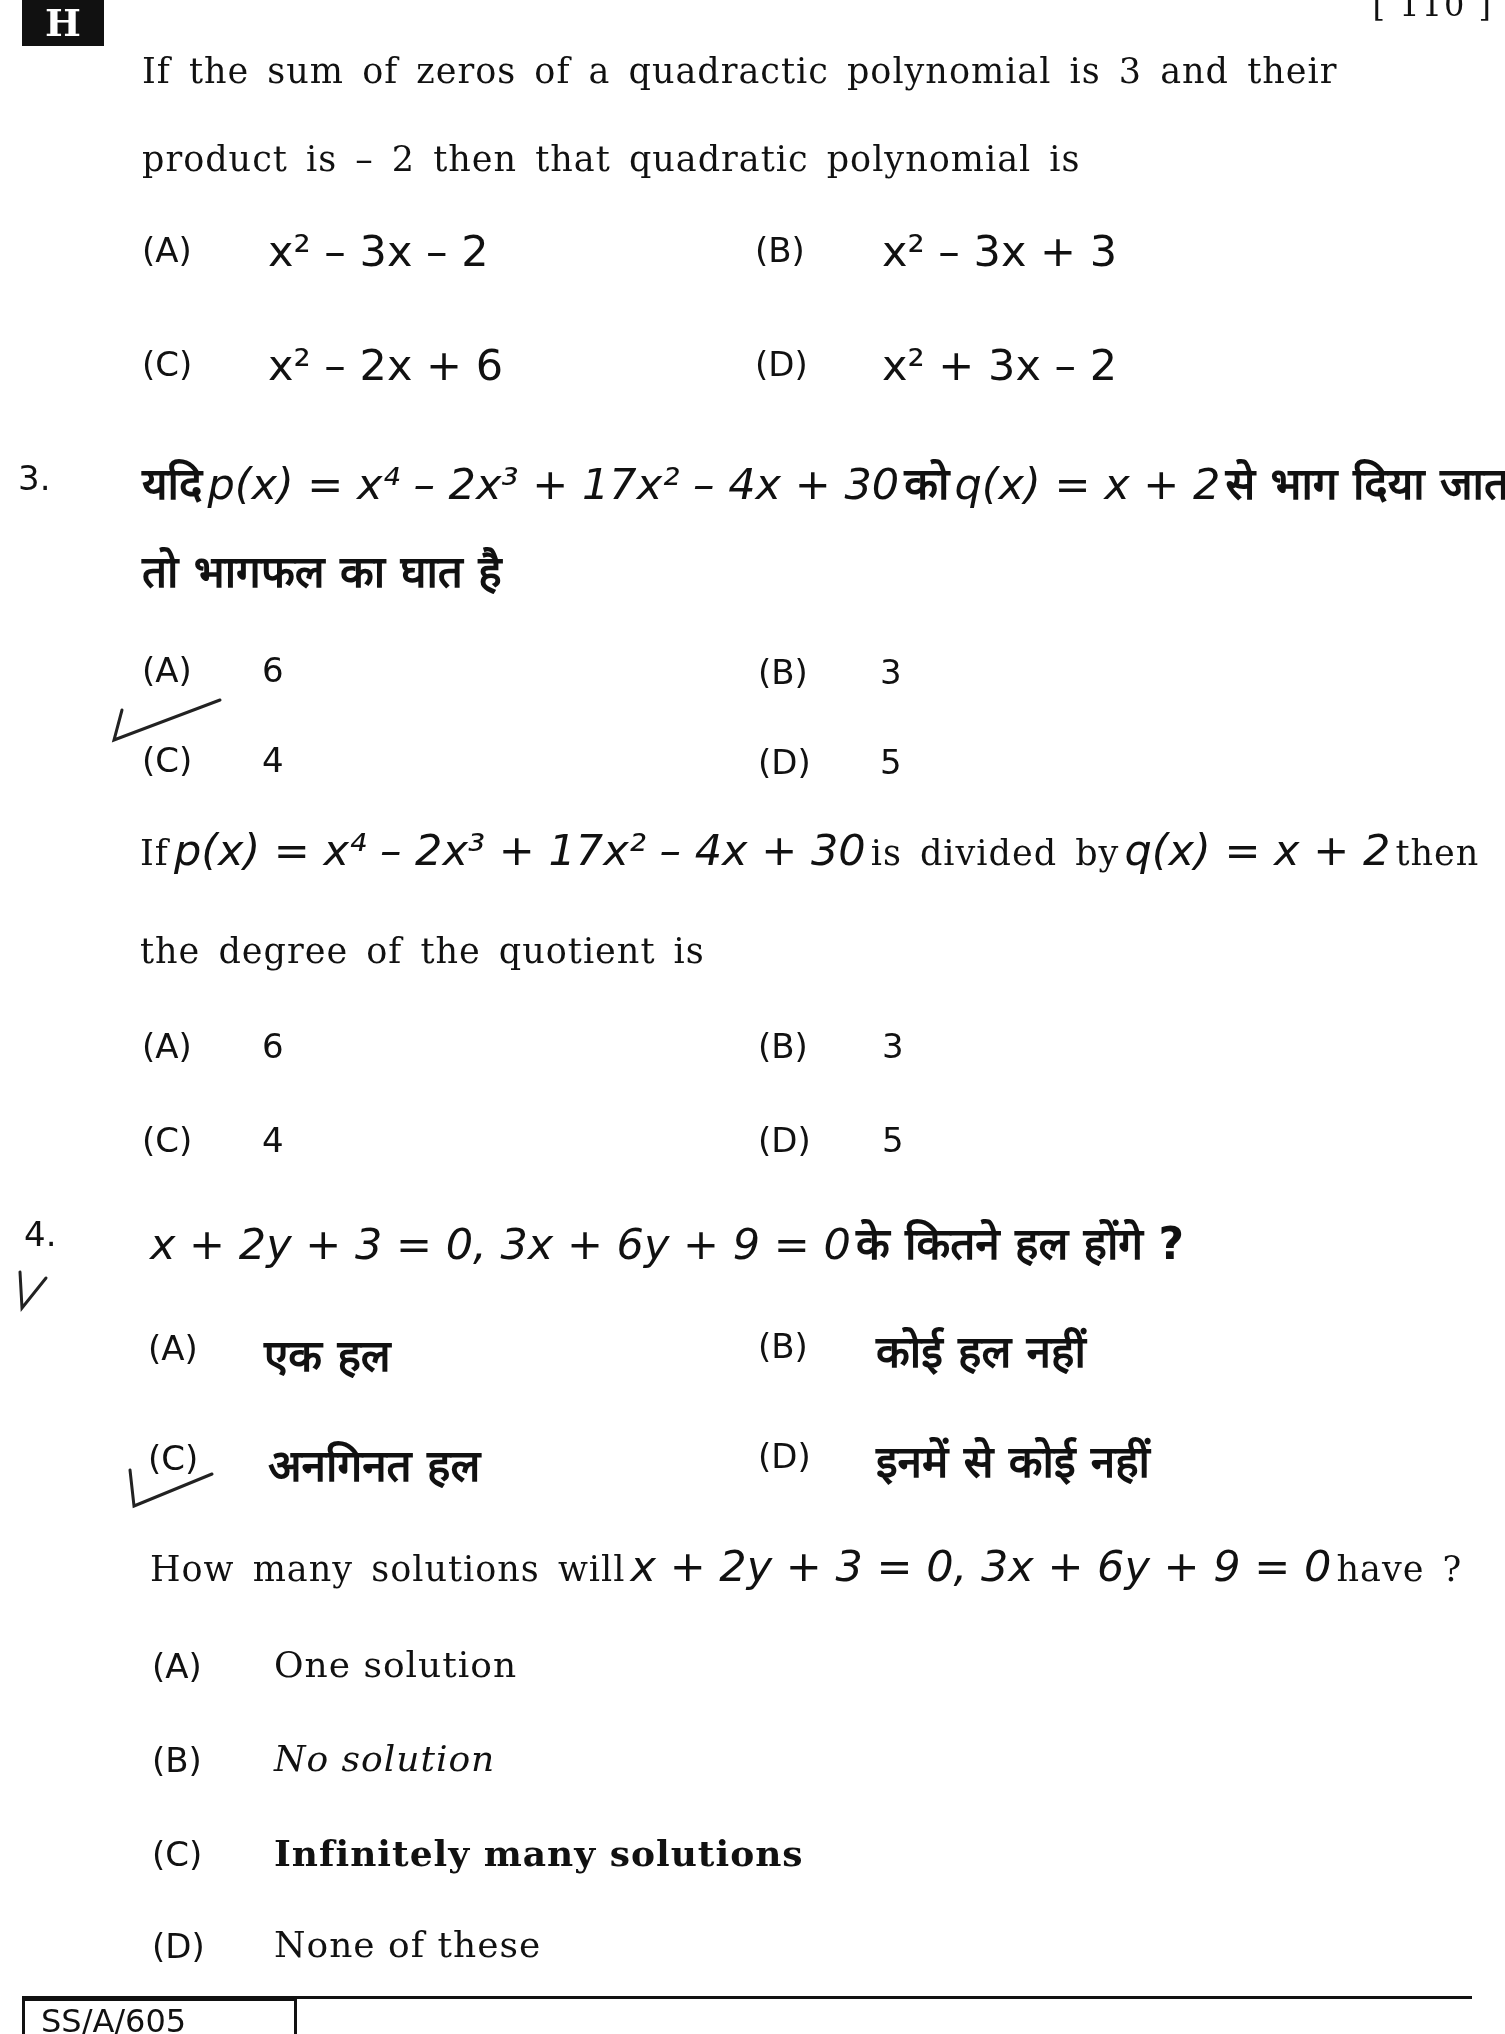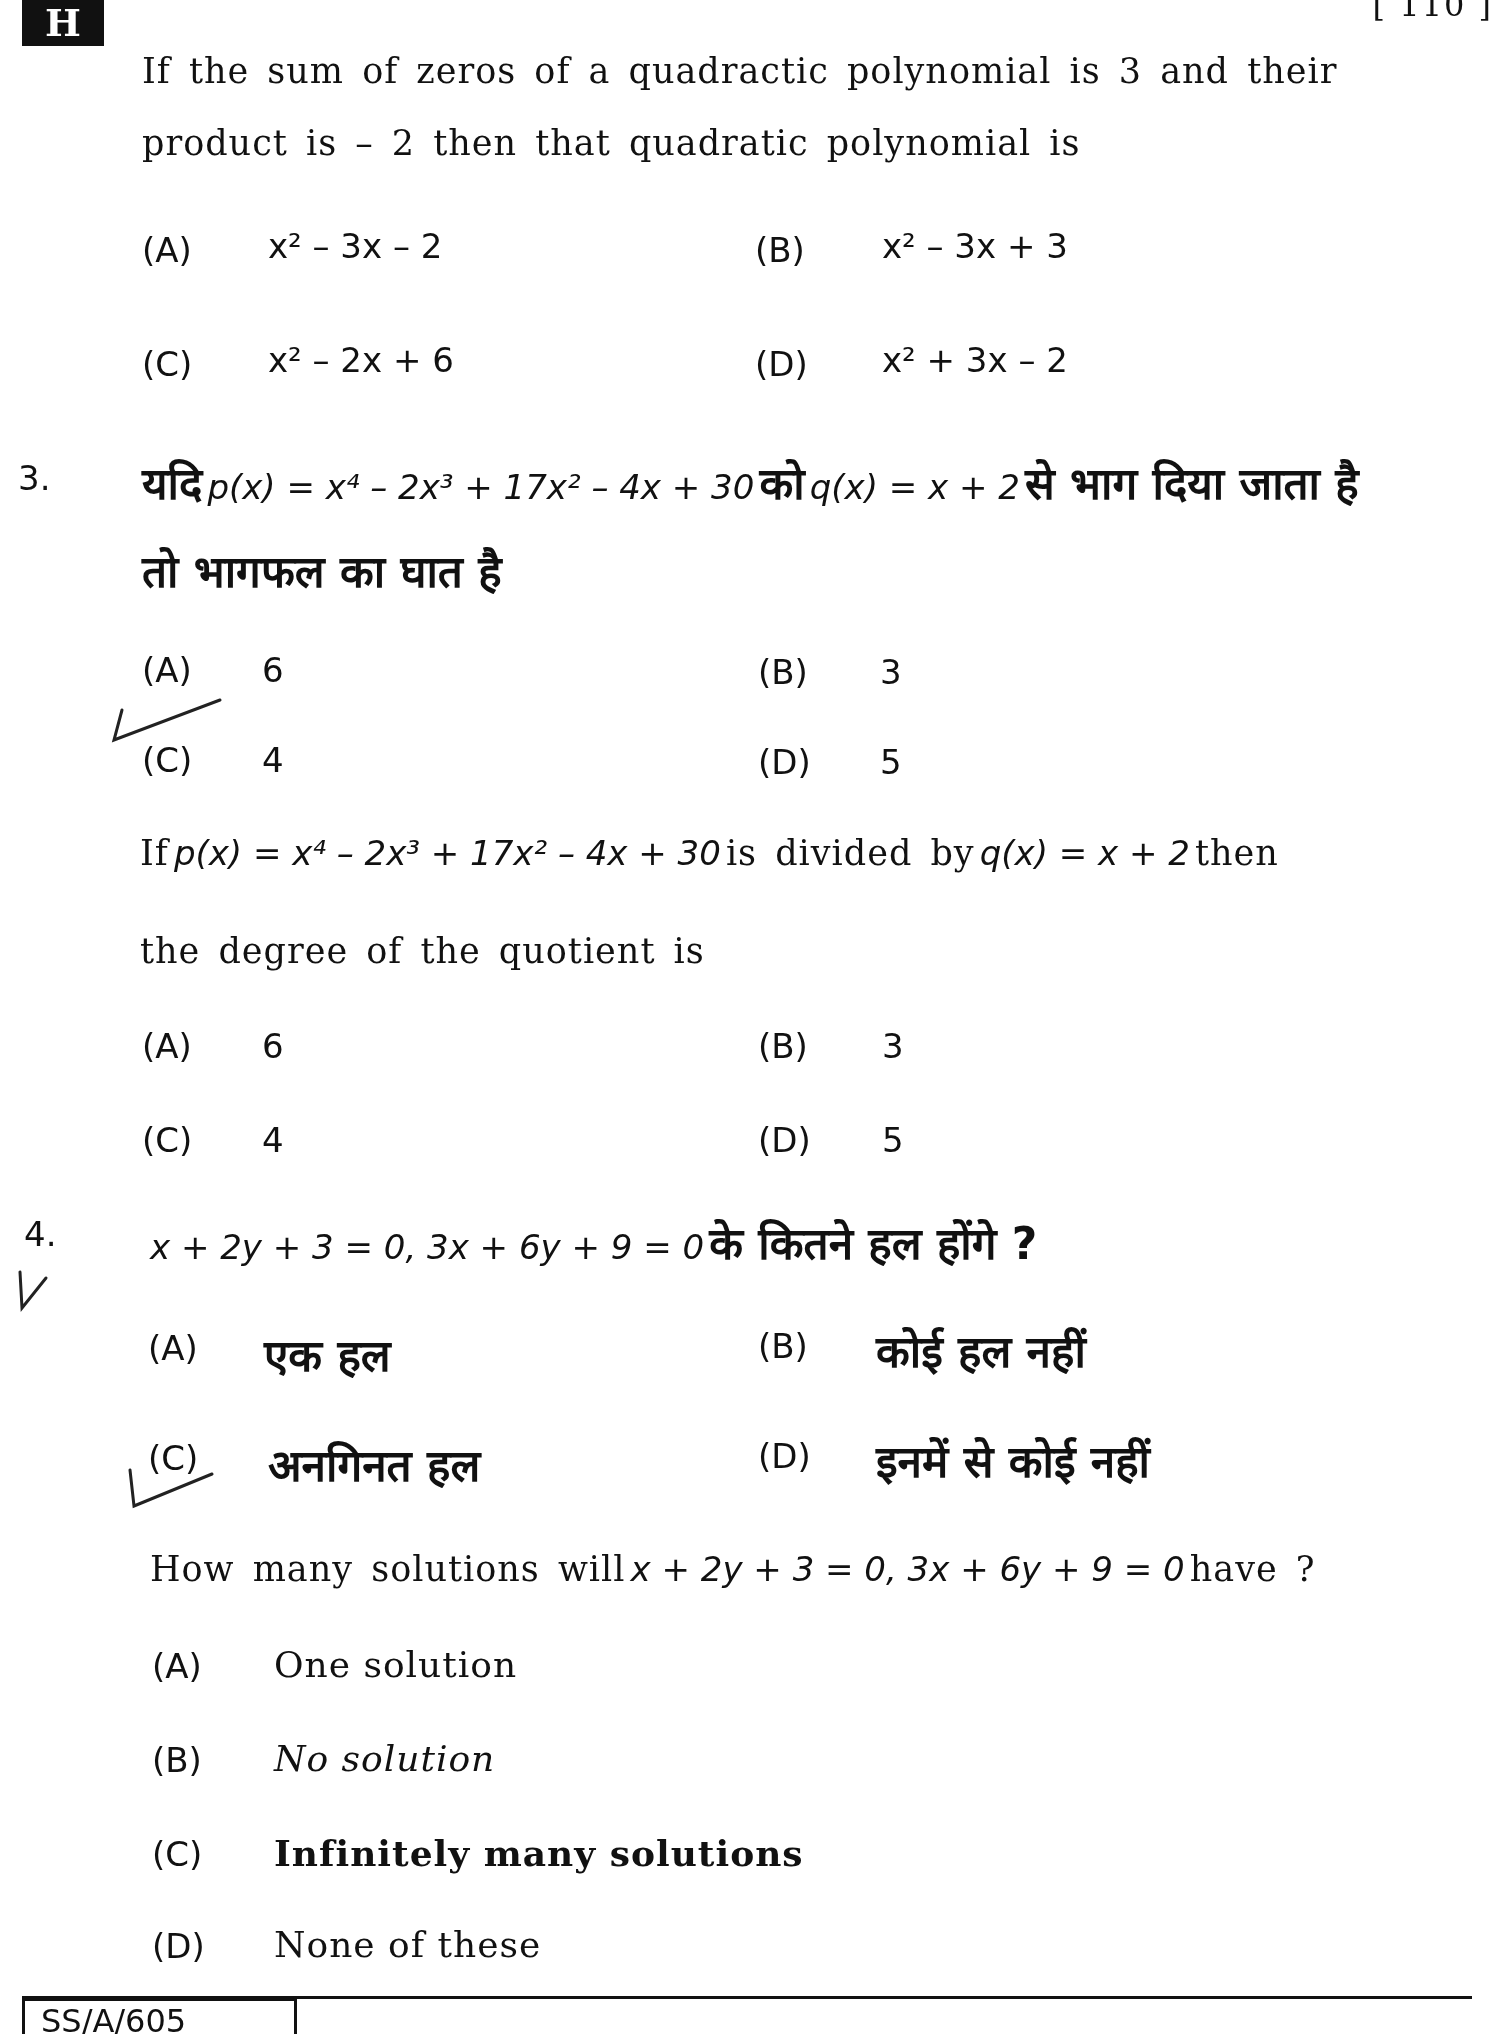--- a/index.html
+++ b/index.html
@@ -12,42 +12,42 @@
   .badge {
     left: 22px; top: 0; width: 82px; height: 46px; background: #111; color: #fff;
     font-family: "DejaVu Serif", serif; font-weight: bold; font-size: 38px;
     display: flex; align-items: flex-end; justify-content: center; line-height: 1;
     padding-bottom: 4px; box-sizing: border-box;
   }
   .pagenum { right: 12px; top: -14px; font-size: 32px; letter-spacing: 2px; }
   .qtext {
     font-size: 35px; letter-spacing: 1px; line-height: 70px; word-spacing: 6px;
   }
-  .math { font-family: "DejaVu Sans", sans-serif; font-size: 34px; }
+  .math { font-family: "DejaVu Sans", sans-serif; font-size: 43px; }
   .opt-lbl { font-family: "DejaVu Sans", sans-serif; font-size: 34px; }
   .opt-val { font-family: "DejaVu Sans", sans-serif; font-size: 34px; }
   .en-val { font-family: "DejaVu Serif", serif; font-size: 36px; letter-spacing: 1px; }
   .hi { font-family: "DejaVu Sans", sans-serif; font-size: 44px; font-weight: bold; }
   .qnum { font-family: "DejaVu Sans", sans-serif; font-size: 34px; }
   .tick { stroke: #222; stroke-width: 3; fill: none; stroke-linecap: round; }
   .footer-box {
     left: 22px; top: 1998px; width: 275px; height: 60px; border: 3px solid #111;
     border-bottom: none; font-family: "DejaVu Sans", sans-serif; font-size: 32px;
     padding-left: 16px; box-sizing: border-box; line-height: 40px;
   }
   .footer-line { left: 22px; top: 1996px; width: 1450px; height: 0; border-top: 3px solid #111; }
 </style>
 </head>
 <body>
 
 <div class="abs badge">H</div>
 <div class="abs pagenum">[ 110 ]</div>
 
 <div class="abs qtext" style="left:142px; top:36px; width:1360px; text-align:justify;">If the sum of zeros of a quadractic polynomial is 3 and their</div>
-<div class="abs qtext" style="left:142px; top:108px;">product is – 2 then that quadratic polynomial is</div>
+<div class="abs qtext" style="left:142px; top:124px;">product is – 2 then that quadratic polynomial is</div>
 
 <div class="abs opt-lbl" style="left:142px; top:230px;">(A)</div>
 <div class="abs math" style="left:268px; top:226px;">x² – 3x – 2</div>
 <div class="abs opt-lbl" style="left:755px; top:230px;">(B)</div>
 <div class="abs math" style="left:882px; top:226px;">x² – 3x + 3</div>
 <div class="abs opt-lbl" style="left:142px; top:344px;">(C)</div>
 <div class="abs math" style="left:268px; top:340px;">x² – 2x + 6</div>
 <div class="abs opt-lbl" style="left:755px; top:344px;">(D)</div>
 <div class="abs math" style="left:882px; top:340px;">x² + 3x – 2</div>
 

